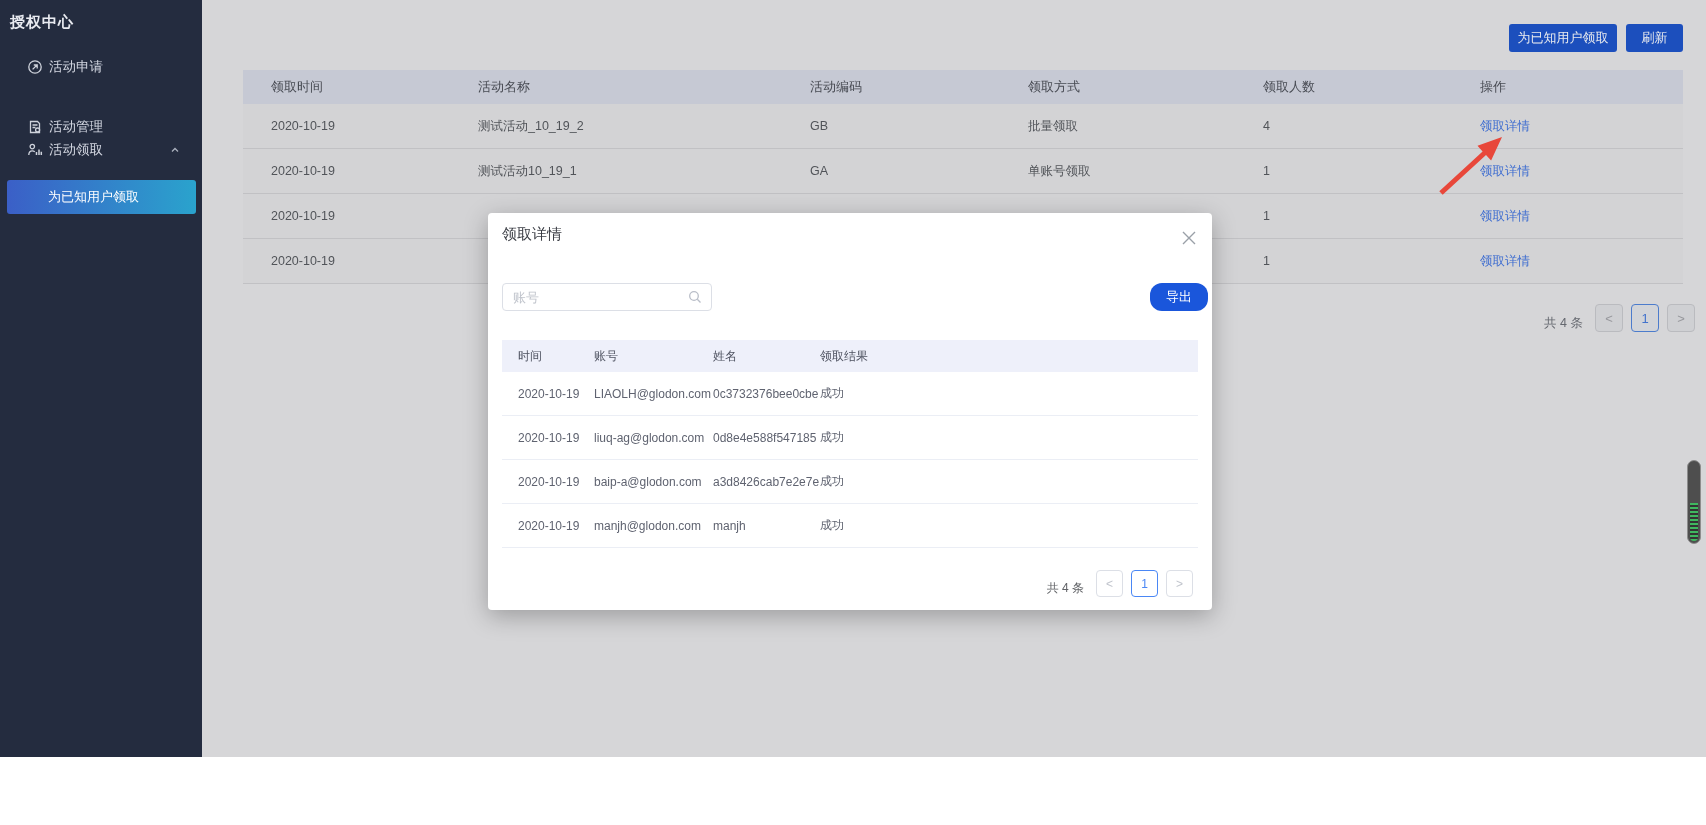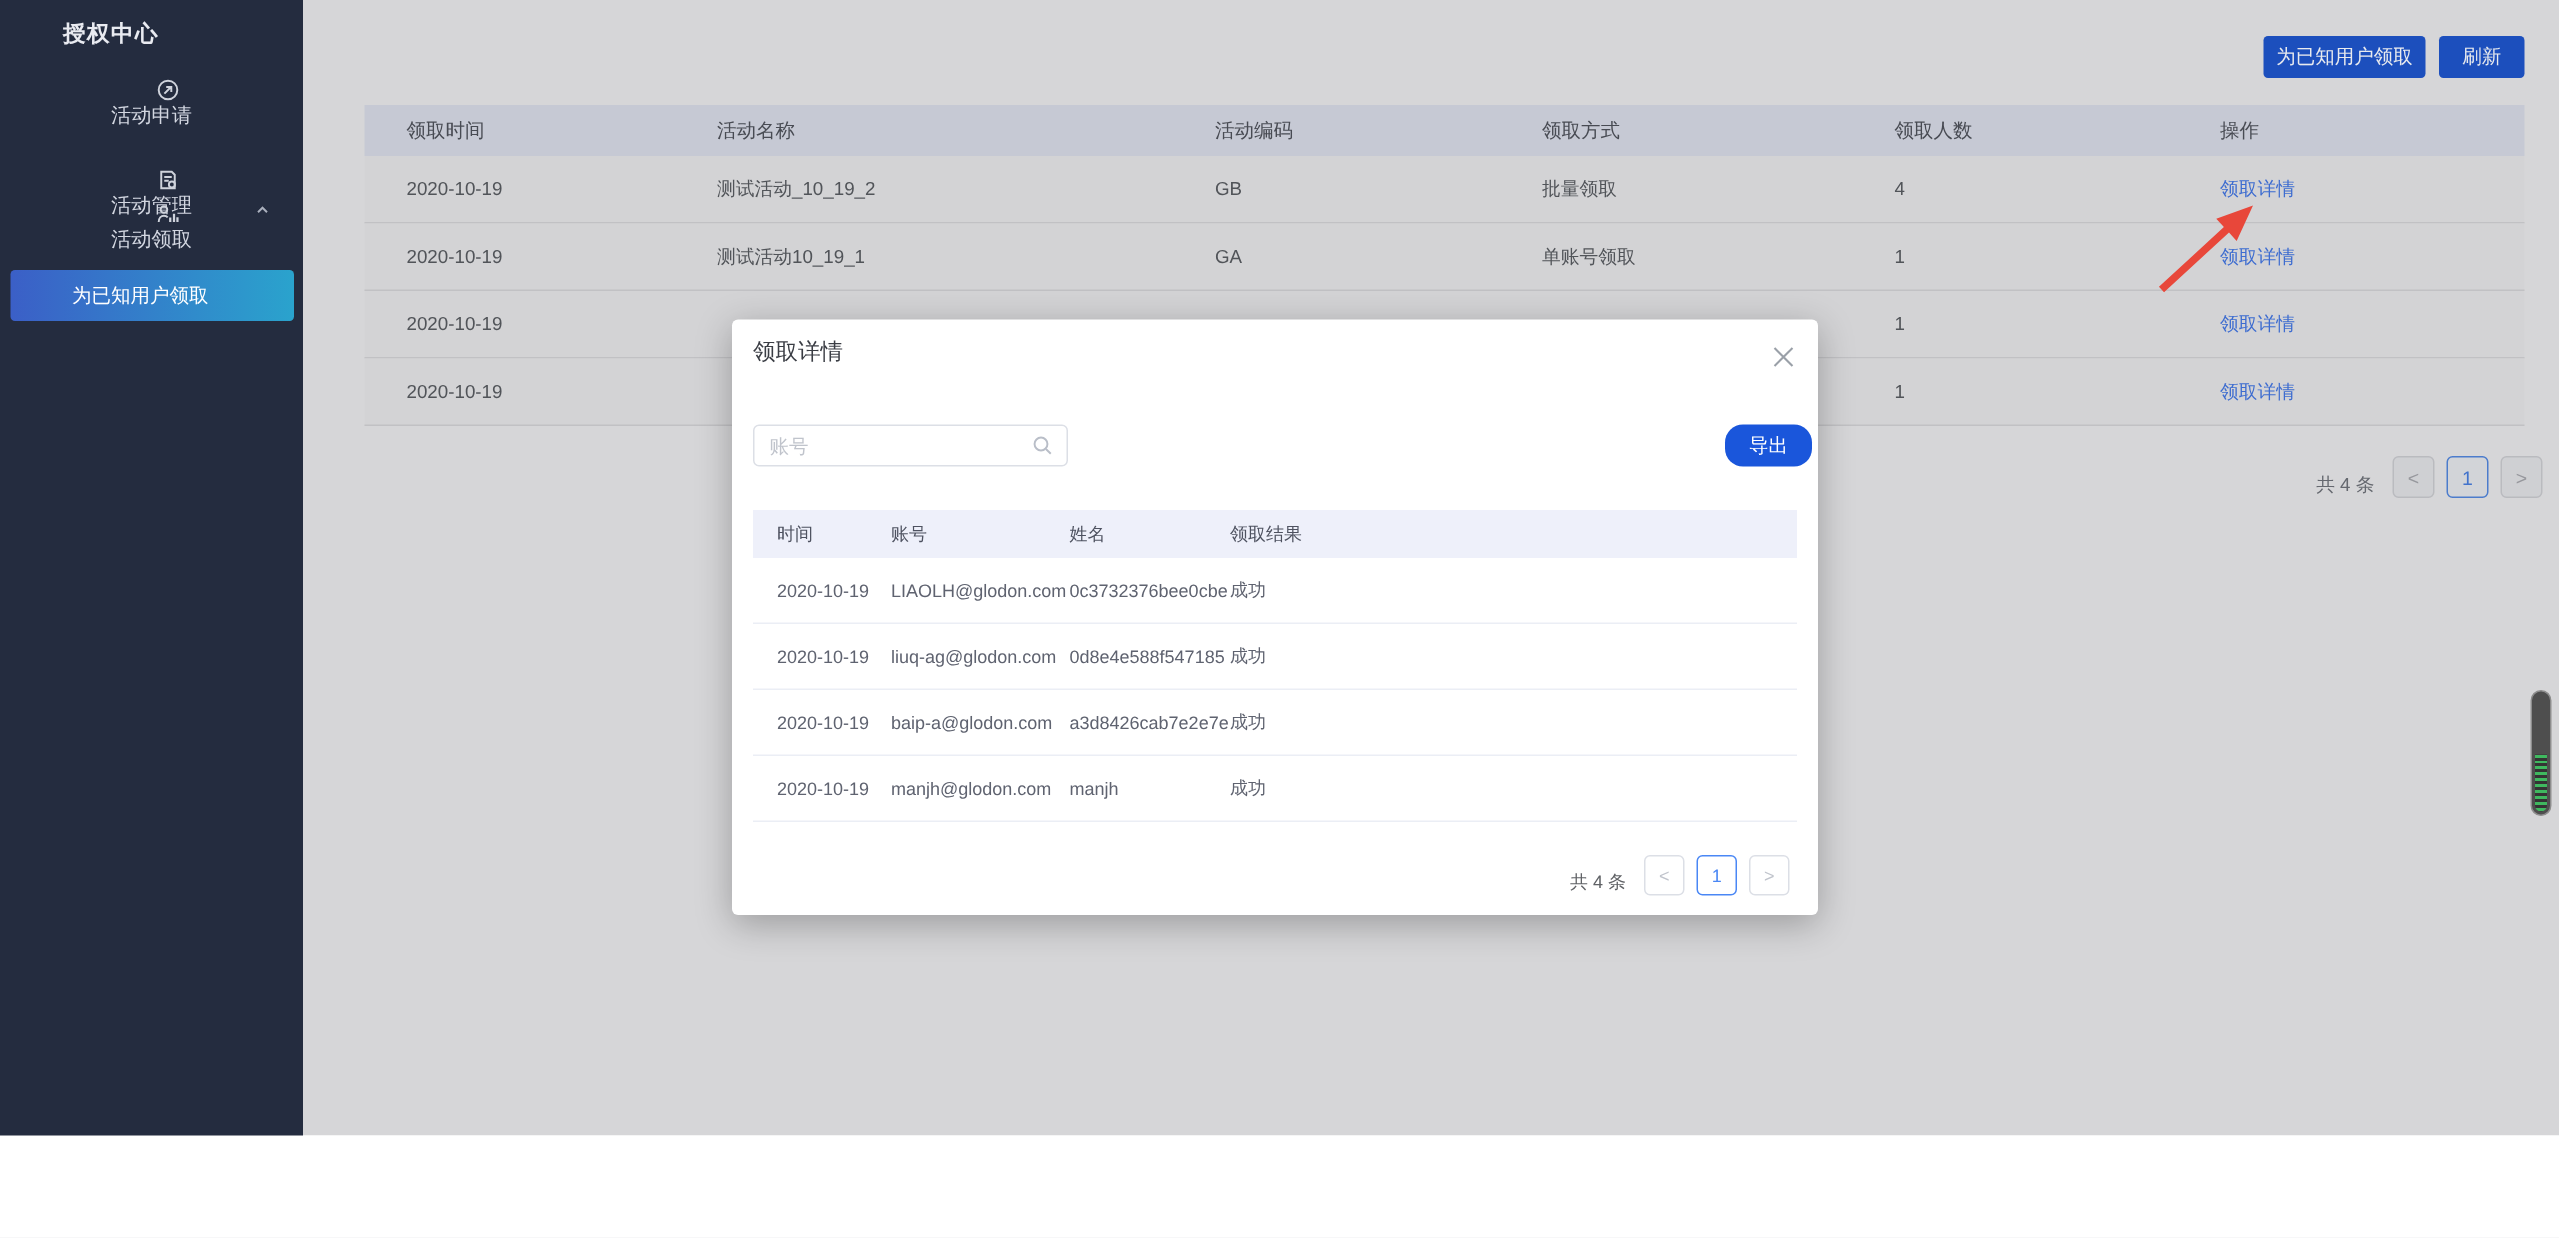--- a/index.html
+++ b/index.html
@@ -2,22 +2,22 @@
 <html><head>
 <meta charset="utf-8">
 <style>
   * { margin:0; padding:0; box-sizing:border-box; }
   html,body { width:1706px; height:825px; overflow:hidden; background:#ffffff;
               font-family:"Liberation Sans","DejaVu Sans",sans-serif; }
   .app { position:relative; width:1706px; height:825px; }
 
   
   .sidebar { position:absolute; left:0; top:0; width:202px; height:757px; background:#242c3f; z-index:5; }
-  .sb-title { position:absolute; left:42px; top:13px; font-size:15px; font-weight:bold; color:#e9ebf1; letter-spacing:1px; }
-  .sb-item { position:absolute; left:0; width:202px; height:30px; display:flex; align-items:center; color:#d3d7e1; font-size:13.5px; cursor:pointer;flex-direction:column; }
+  .sb-title { position:absolute; left:10px; top:13px; font-size:15px; font-weight:bold; color:#e9ebf1; letter-spacing:1px; }
+  .sb-item { position:absolute; left:0; width:202px; height:30px; display:flex; align-items:center; color:#d3d7e1; font-size:13.5px; cursor:pointer; }
   .sb-item .ic { width:16px; height:16px; margin-left:27px; margin-right:6px; flex:0 0 auto; }
   .sb-chevron { position:absolute; right:22px; width:10px; height:10px; }
   .sb-sub { position:absolute; left:7px; width:189px; height:34px; display:flex; align-items:center; padding-left:41px; font-size:13px; color:#c9cdd8; cursor:pointer; }
   .sb-sub.active { color:#ffffff; border-radius:3px; background:linear-gradient(90deg,#3b5fc7,#2aa3cd); }
 
   
   .main { position:absolute; left:202px; top:0; width:1504px; height:757px; background:#d6d6d8; }
   .top-btn { position:absolute; height:28px; border:none; border-radius:3px; background:#1c4fbd; color:#e8eaee; font-size:13px;
              font-family:inherit; display:flex; align-items:center; justify-content:center; cursor:pointer; }
   #btn-receive { left:1307px; top:24px; width:108px; }

